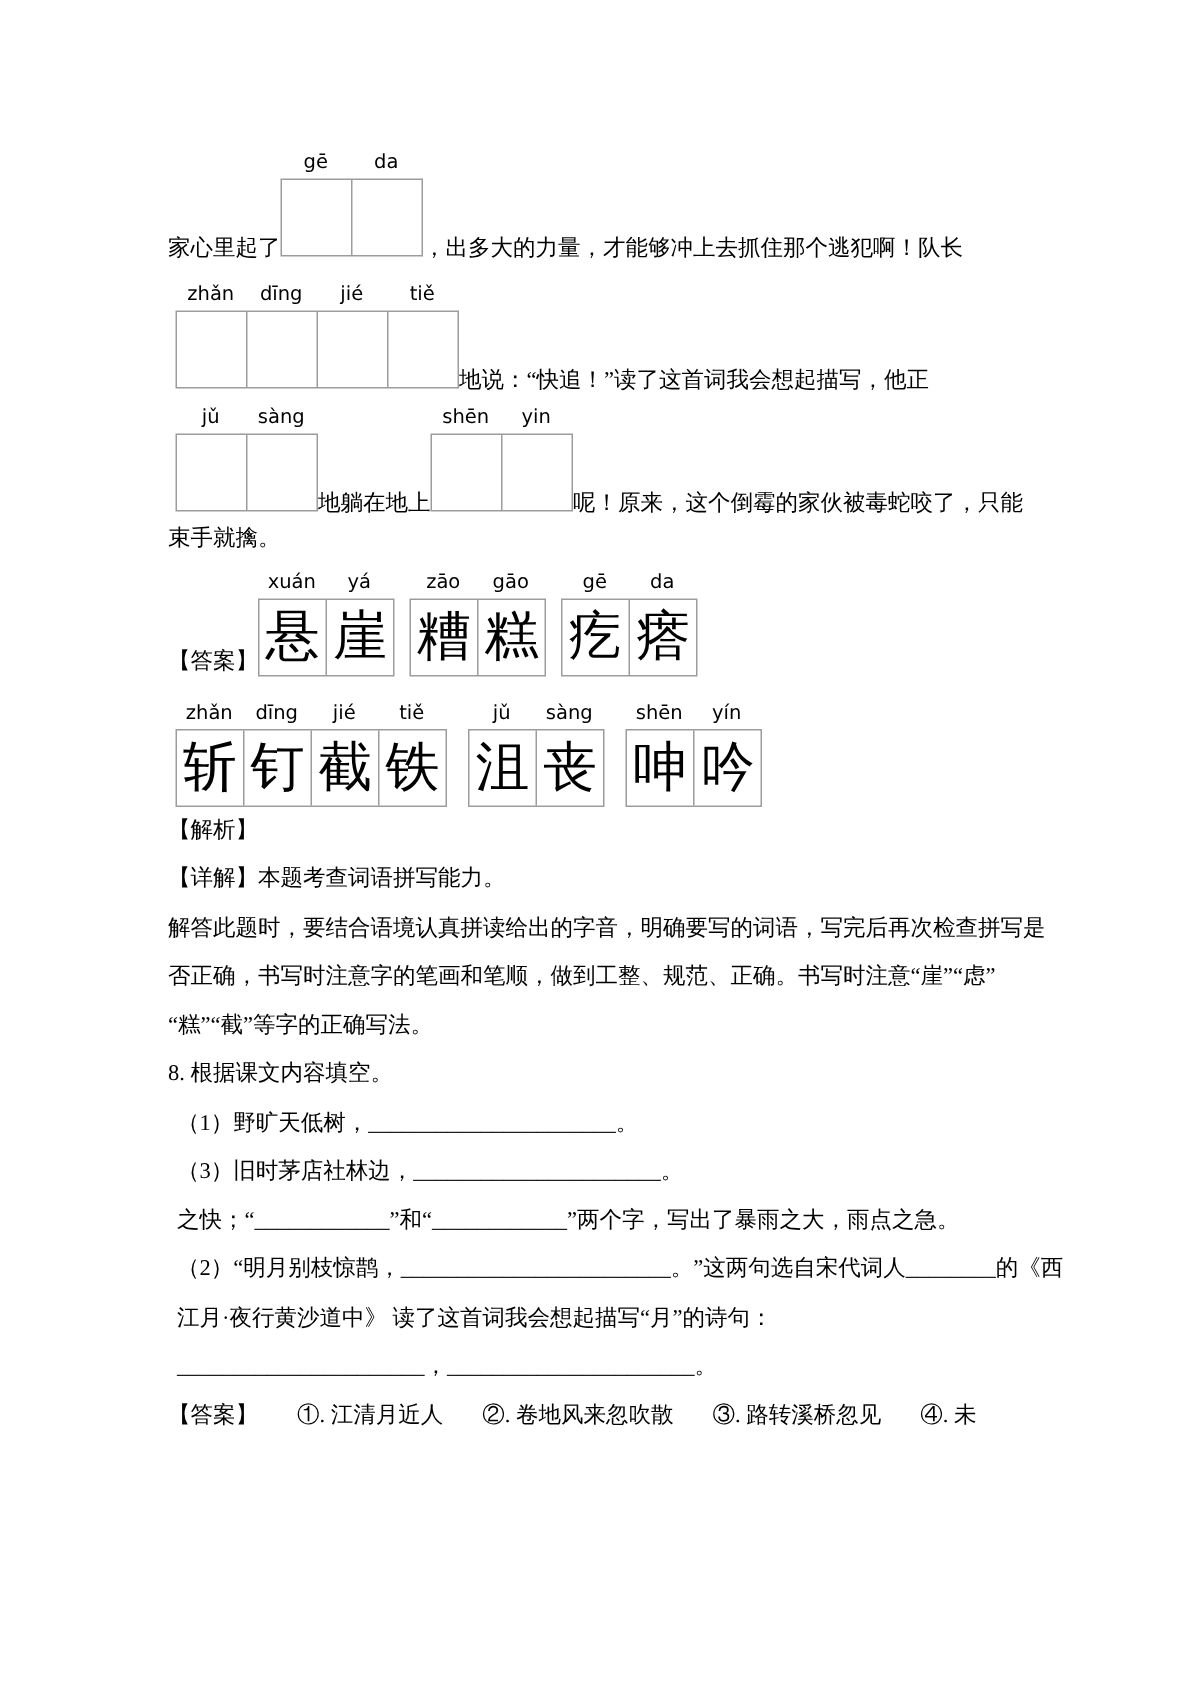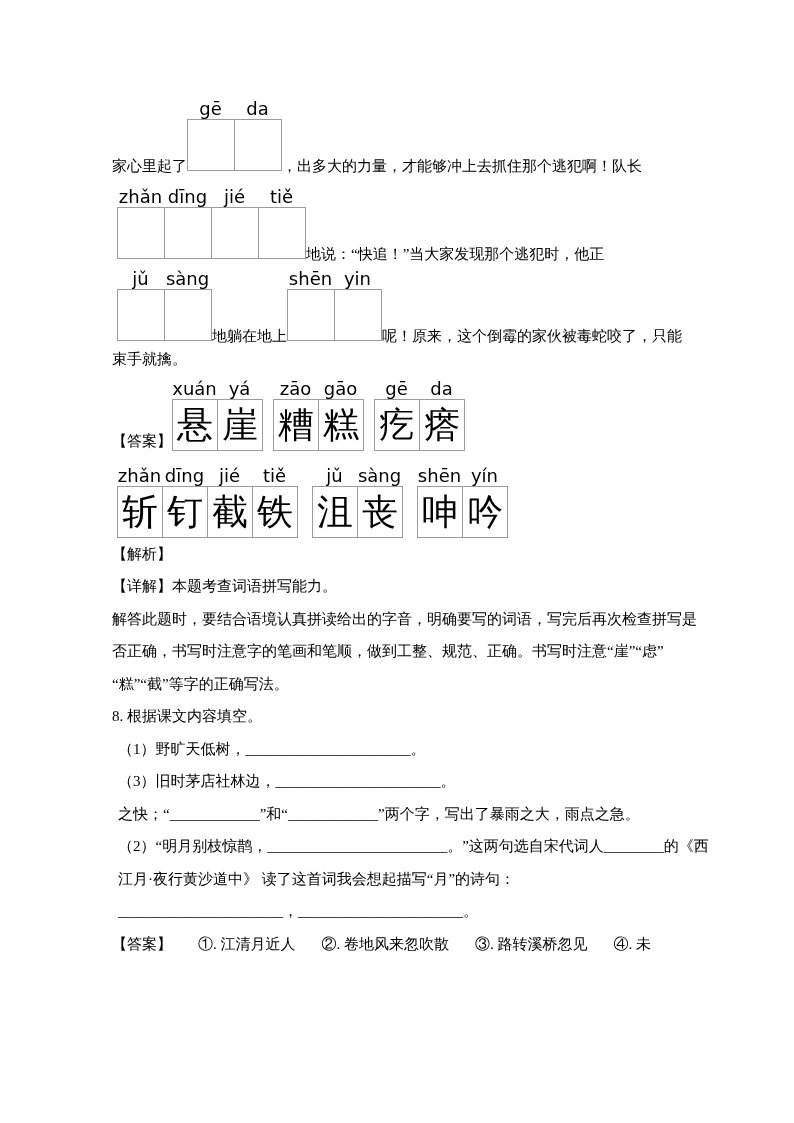--- a/index.html
+++ b/index.html
@@ -11,21 +11,21 @@
   }
   .page{padding:101px 80px 0 112px;box-sizing:border-box;}
 
   
   .qline{display:flex;align-items:flex-end;white-space:nowrap;}
   .qline .txt{line-height:19px;margin-bottom:-5px;}
   .indent{margin-left:5px;}
 
   
   .bg{display:inline-block;vertical-align:bottom;}
-  .pyrow{display:flex;font-family:"DejaVu Sans", sans-serif;font-size:18px;line-height:16px;margin-bottom:2px;color:#000;}
+  .pyrow{display:flex;font-family:"DejaVu Sans", sans-serif;font-size:13px;line-height:16px;margin-bottom:2px;color:#000;}
   .q .pyrow span{width:47px;text-align:center;}
   .a .pyrow span{width:45px;text-align:center;}
   .cells{display:flex;border:1px solid #9c9c9c;}
   .cell{width:46px;height:50px;position:relative;border-left:1px solid #9c9c9c;}
   .cell:first-child{border-left:0;}
   .cell::before{content:"";position:absolute;left:50%;top:0;bottom:0;border-left:1px dashed #b5b5b5;z-index:-1;}
   .cell::after{content:"";position:absolute;top:50%;left:0;right:0;border-top:1px dashed #b5b5b5;z-index:-1;}
   .a .cell{width:44px;display:flex;align-items:center;justify-content:center;
            font-family:"DejaVu Serif", serif;font-size:36px;line-height:1;}
 
@@ -72,21 +72,21 @@
           <span>jié</span>
           <span>tiě</span>
         </div>
         <div class="cells">
           <div class="cell"></div>
           <div class="cell"></div>
           <div class="cell"></div>
           <div class="cell"></div>
         </div>
       </div>
-    <span class="txt">地说：“快追！”当大家发现那个逃犯时，他正</span>
+    <span class="txt">地说：“快追！”读了这首词我会想起描写，他正</span>
   </div>
 
   <div class="qline block3 indent">
     <div class="bg q">
         <div class="pyrow">
           <span>jǔ</span>
           <span>sàng</span>
         </div>
         <div class="cells">
           <div class="cell"></div>

